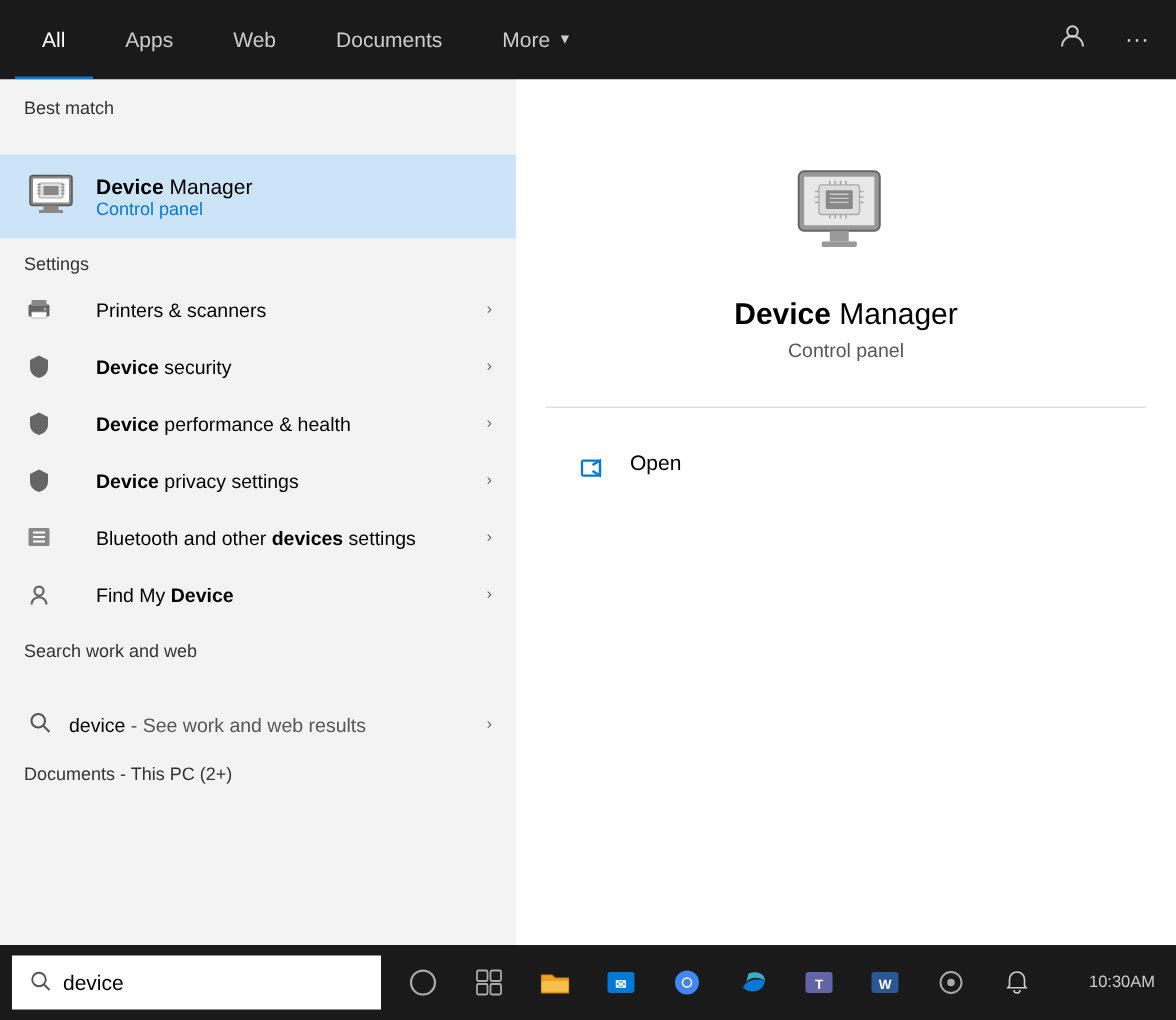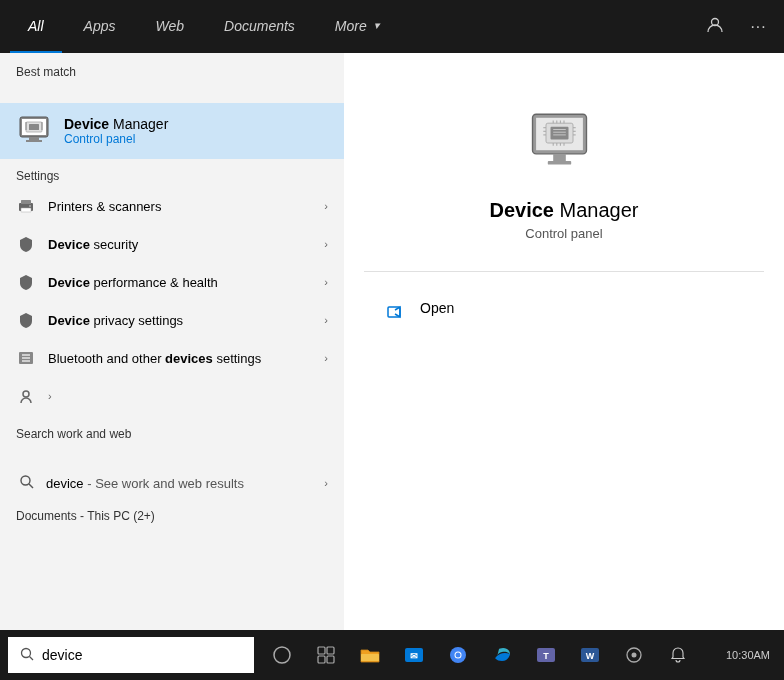--- a/index.html
+++ b/index.html
@@ -23,21 +23,20 @@
     }
     .nav-tab {
       color: #ccc;
       padding: 6px 18px;
       font-size: 14px;
       cursor: pointer;
       border-bottom: 2px solid transparent;
       height: 53px;
       display: flex;
       align-items: center;
-      font-style: italic;
     }
     .nav-tab.active {
       color: #fff;
       border-bottom: 2px solid #0078d7;
     }
     .nav-more {
       display: flex;
       align-items: center;
       gap: 4px;
     }
@@ -102,21 +101,21 @@
       color: #333;
       padding: 10px 16px 4px 16px;
       font-weight: 400;
     }
 
     .settings-item {
       display: flex;
       align-items: center;
       padding: 9px 16px;
       cursor: pointer;
-      gap: 12px;
+      gap: 28px;
       background: transparent;
     }
     .settings-item-icon {
       width: 20px;
       height: 20px;
       display: flex;
       align-items: center;
       justify-content: center;
       color: #444;
       font-size: 16px;
@@ -394,20 +393,21 @@
       <div class="settings-item-chevron">›</div>
     </div>
 
     <div class="settings-item">
       <div class="settings-item-icon">
         <svg width="18" height="18" viewBox="0 0 18 18" fill="none" xmlns="http://www.w3.org/2000/svg">
           <circle cx="9" cy="7" r="3" stroke="#666" stroke-width="1.5" fill="none"></circle>
           <path d="M4 16c0-2.76 2.24-5 5-5s5 2.24 5 5" stroke="#666" stroke-width="1.5" fill="none"></path>
         </svg>
       </div>
+      <div class="settings-item-text">Find My <span class="bold">Device</span></div>
       <div class="settings-item-chevron">›</div>
     </div>
 
     <div class="section-label">Search work and web</div>
     <div class="search-web-item">
       <div class="search-web-icon">
         <svg width="15" height="15" viewBox="0 0 15 15" fill="none" xmlns="http://www.w3.org/2000/svg">
           <circle cx="6.5" cy="6.5" r="4.5" stroke="#555" stroke-width="1.4"></circle>
           <line x1="10" y1="10" x2="14" y2="14" stroke="#555" stroke-width="1.4"></line>
         </svg>

